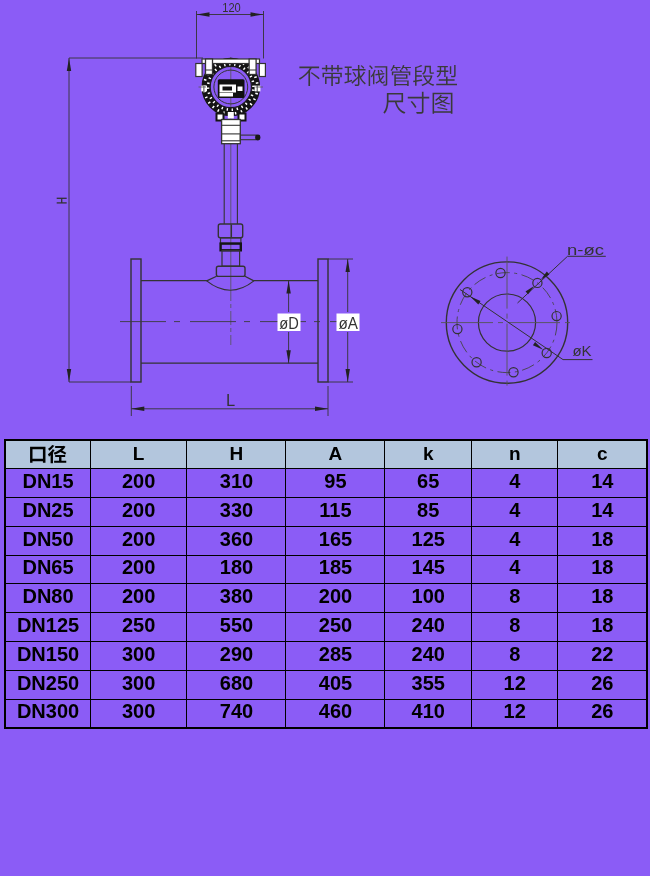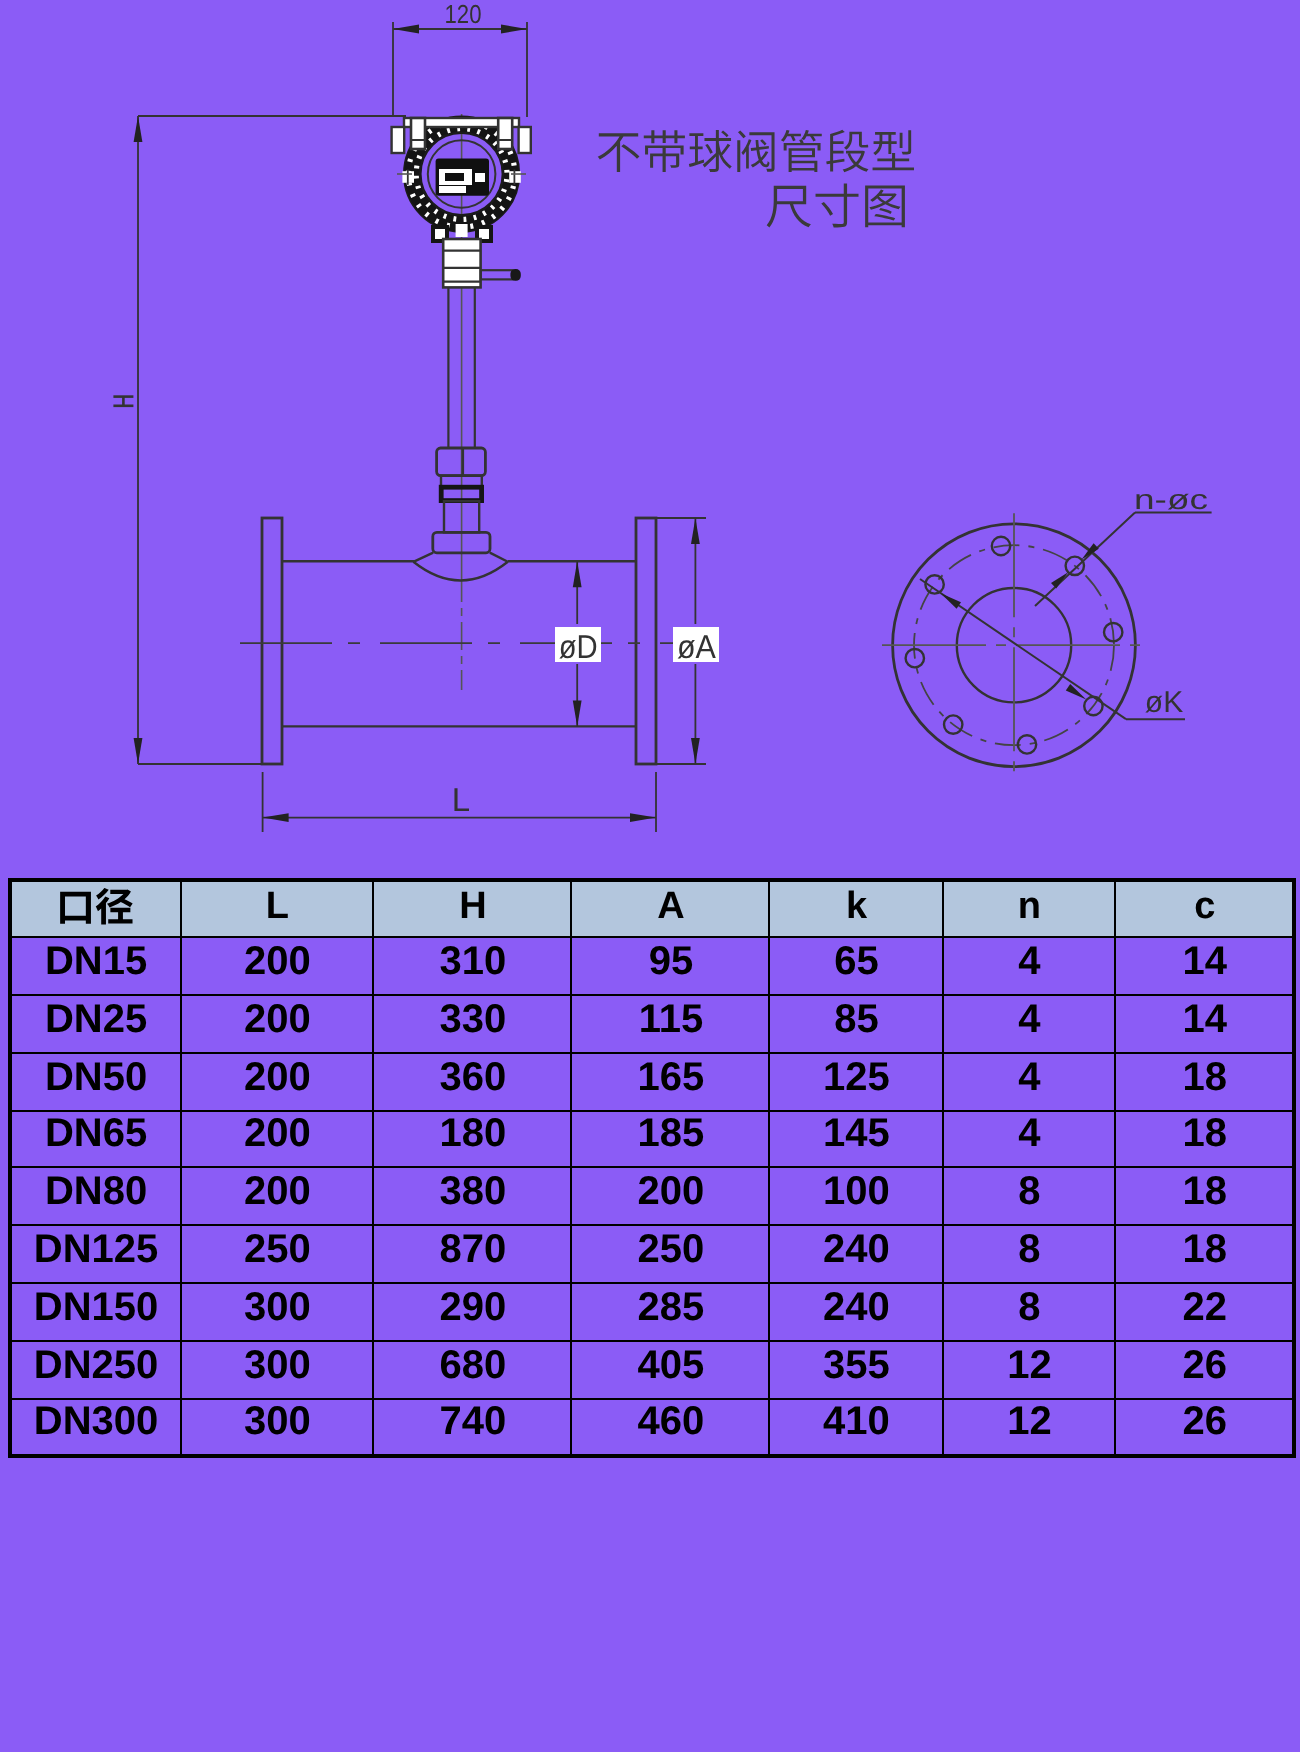--- a/index.html
+++ b/index.html
@@ -198,21 +198,21 @@
           <td>200</td>
           <td>380</td>
           <td>200</td>
           <td>100</td>
           <td>8</td>
           <td>18</td>
         </tr>
 <tr>
           <td>DN125</td>
           <td>250</td>
-          <td>870</td>
+          <td>550</td>
           <td>250</td>
           <td>240</td>
           <td>8</td>
           <td>18</td>
         </tr>
 <tr>
           <td>DN150</td>
           <td>300</td>
           <td>290</td>
           <td>285</td>

